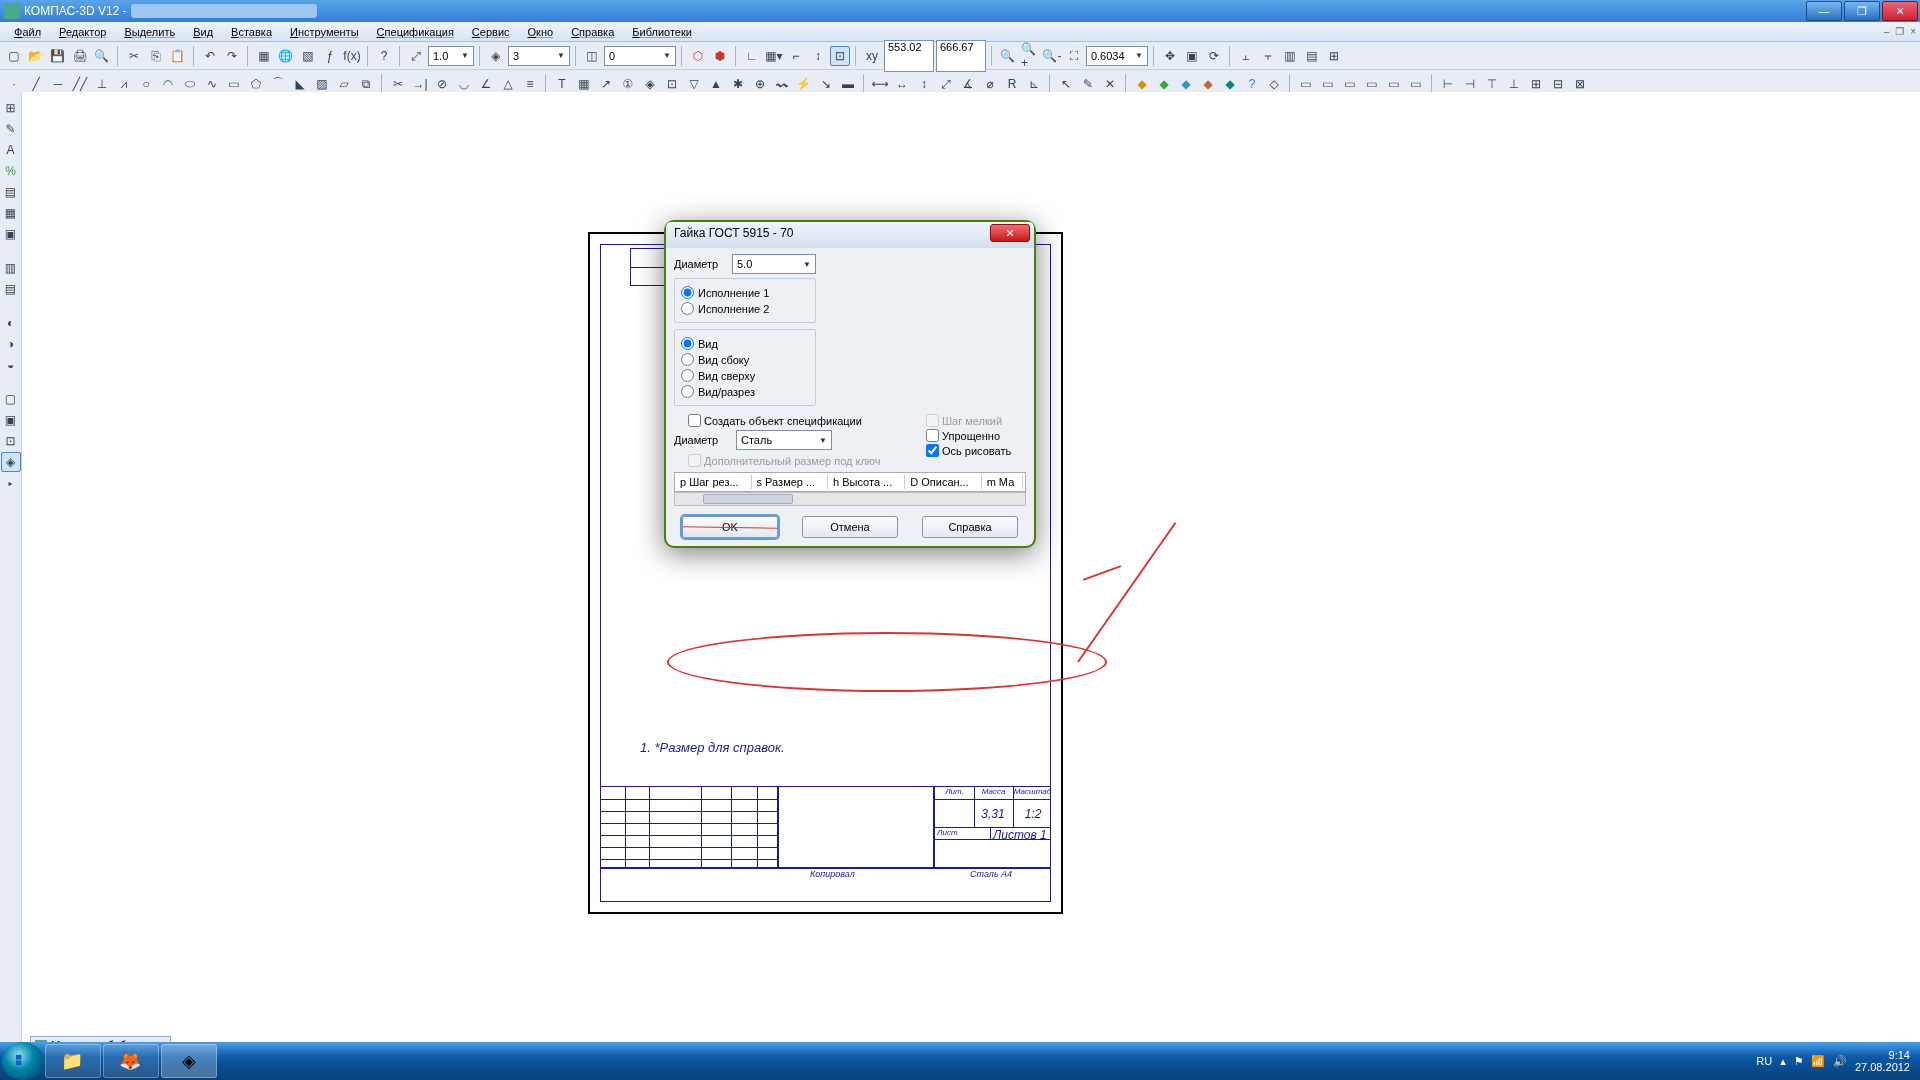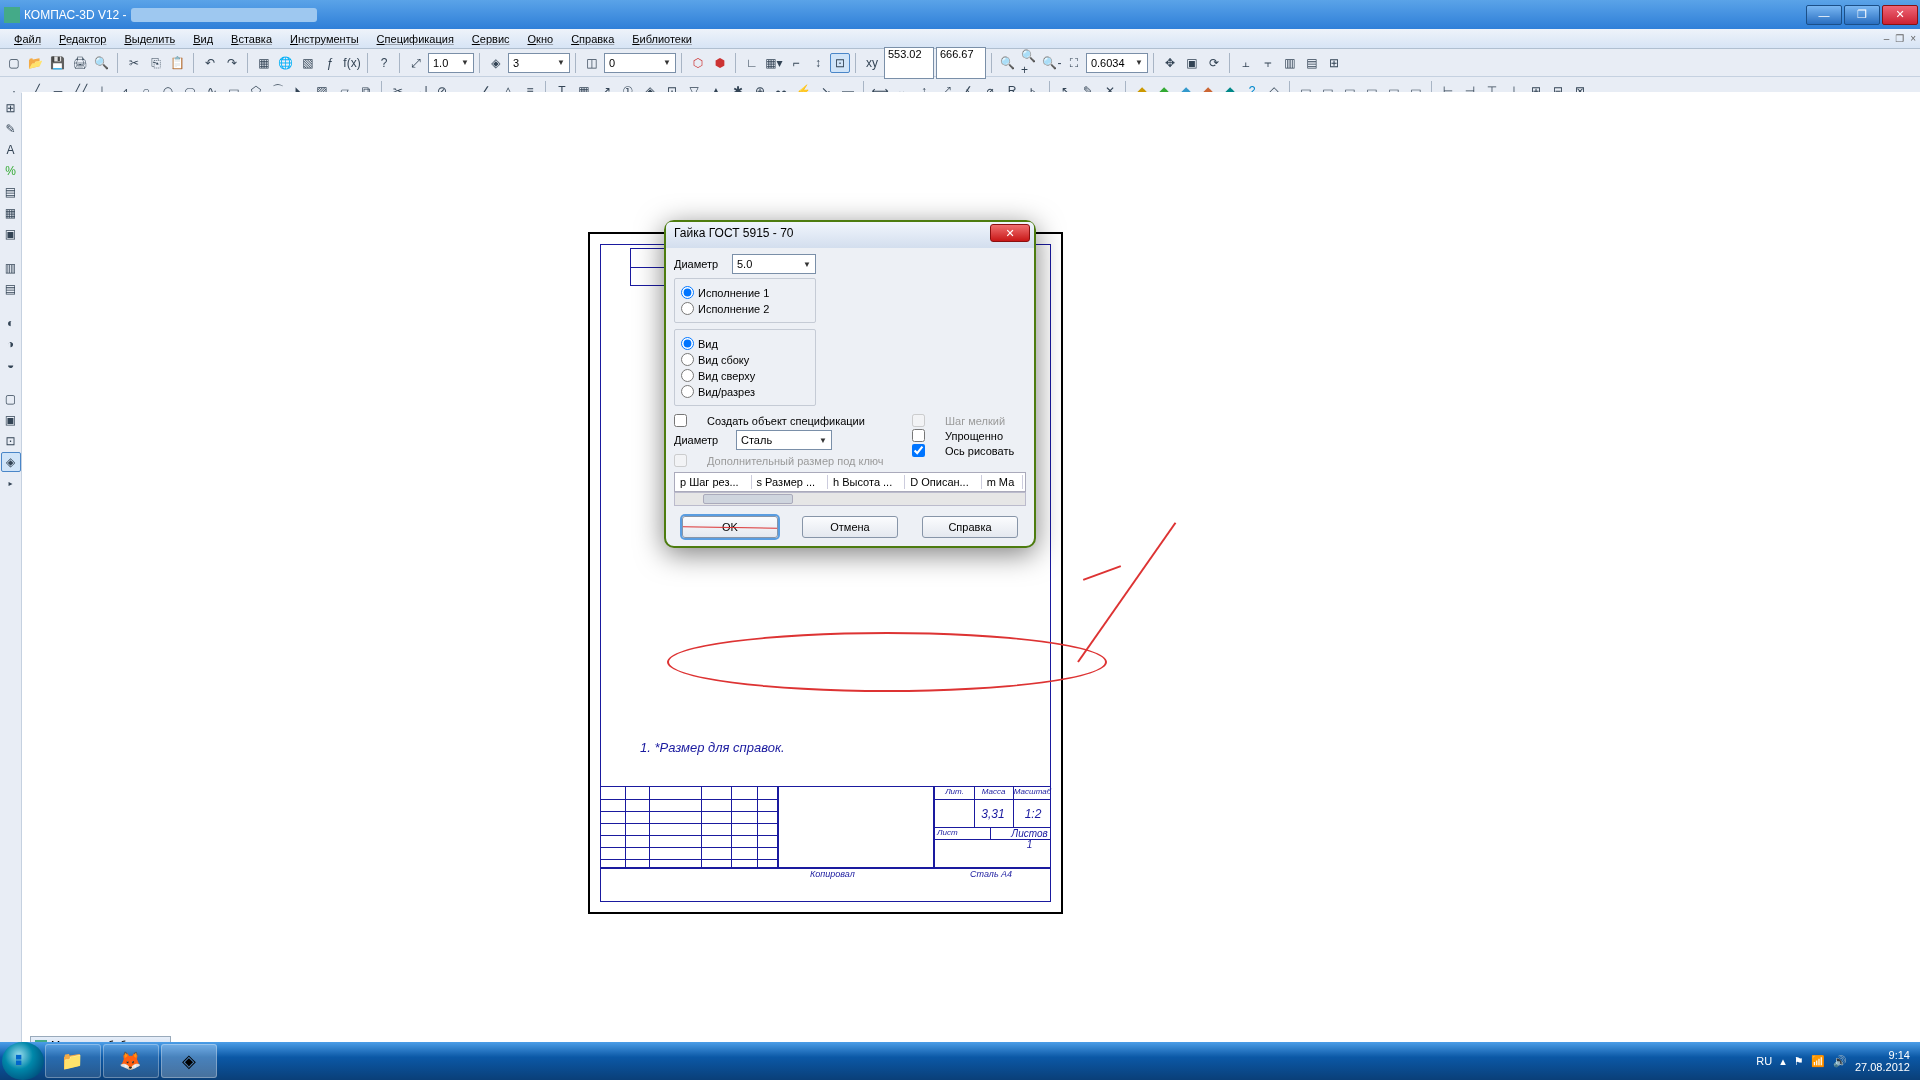--- a/index.html
+++ b/index.html
@@ -1,19 +1,19 @@
 <!DOCTYPE html>
 <html><head>
 <meta charset="utf-8">
 <style>
   * { box-sizing: border-box; margin: 0; padding: 0; }
   body { font-family: Tahoma, Arial, sans-serif; font-size: 11px; background: #fff; width: 1920px; height: 1080px; overflow: hidden; position: relative; }
   
   
-  .title-bar { height: 29px; background: linear-gradient(to bottom, #5aa3e8, #2f7fd8); display: flex; align-items: center; color: #fff; }
+  .title-bar { height: 22px; background: linear-gradient(to bottom, #5aa3e8, #2f7fd8); display: flex; align-items: center; color: #fff; }
   .title-bar .app-icon { width: 16px; height: 16px; background: #4a8; margin: 0 4px; display: inline-block; }
   .title-bar .title-text { font-size: 12px; flex: 1; }
   .title-bar .title-doc { background: #9ec8f0; color: #333; padding: 1px 180px 1px 6px; border-radius: 3px; margin-left: 4px; font-size: 11px; }
   .win-btns { display: flex; }
   .win-btn { width: 36px; height: 20px; display: flex; align-items: center; justify-content: center; background: linear-gradient(to bottom,#79b7f3,#2a6fc0); border: 1px solid #1b4f87; border-radius: 2px; margin-right: 2px; color: #fff; font-size: 11px; }
   .win-btn.close { background: linear-gradient(to bottom,#e67,#c23); border-color: #811; }
   
   
   .menu-bar { height: 20px; background: linear-gradient(to bottom,#eef3fa,#d7e4f5); border-bottom: 1px solid #b0bfd0; display: flex; align-items: center; padding-left: 6px; gap: 2px; }
   .menu-item { padding: 2px 8px; text-decoration: underline; text-decoration-color: rgba(0,0,0,0.3); cursor: default; }
@@ -75,21 +75,21 @@
   .preview-box { border: 1px solid #7a8fa8; background: #fff; width: 190px; height: 108px; display: flex; align-items: center; justify-content: center; }
   .nut-sketch { width: 40px; height: 76px; position: relative; }
   .nut-sketch::before { content:""; position:absolute; top:8px;left:0;right:0;bottom:8px; border:1px solid #1a1a9f; }
   .nut-sketch .nt { position:absolute; top:0; left:0; right:0; height:8px; border:1px solid #1a1a9f; border-bottom:none; clip-path: polygon(15% 0,85% 0,100% 100%,0 100%); }
   .nut-sketch .nb { position:absolute; bottom:0; left:0; right:0; height:8px; border:1px solid #1a1a9f; border-top:none; clip-path: polygon(0 0,100% 0,85% 100%,15% 100%); }
   .nut-sketch .cl { position:absolute; top:36px; left:-12px; right:-12px; border-top:1px dashed #1a1a9f; }
   .nut-sketch .vl1 { position:absolute; top:8px; bottom:8px; left:12px; border-left:1px solid #1a1a9f; }
   .nut-sketch .vl2 { position:absolute; top:8px; bottom:8px; right:12px; border-left:1px solid #1a1a9f; }
   .hatch-group { margin-top: 4px; }
   .hinput { width: 72px; height: 18px; border: 1px solid #7a8fa8; background: #f2f2f2; color: #888; text-align: right; padding: 0 3px; font-size: 11px; }
-  .chk { display: flex; align-items: center; gap: 20px; font-size: 11px; margin: 2px 0; }
+  .chk { display: flex; align-items: center; gap: 3px; font-size: 11px; margin: 2px 14px; }
   .chk input { margin: 0; }
   .param-table { width: 100%; border: 1px solid #aab; background: #fff; font-size: 11px; margin-top: 3px; }
   .param-table th { text-align: left; padding: 1px 3px; border-right: 1px solid #ccd; font-weight: normal; }
   .param-scroll { width: 100%; height: 14px; background: #e6e6e6; border: 1px solid #bbc; position: relative; }
   .param-scroll .thumb { position: absolute; left: 28px; width: 90px; top: 1px; bottom: 1px; background: #cfd5de; border: 1px solid #aab; border-radius: 2px; }
   .dlg-buttons { display: flex; justify-content: space-around; padding: 4px 4px 8px; }
   .dlg-btn { width: 96px; height: 22px; background: linear-gradient(to bottom,#fbfcfe,#e4e8ef); border: 1px solid #8795a8; border-radius: 3px; font-size: 11px; cursor: default; }
   .dlg-btn.primary { box-shadow: 0 0 0 2px #5a9de0; }
   .redline-ok { position: absolute; left: 0; top: 50%; width: 100%; border-top: 1.5px solid #d33; transform: rotate(1deg); }
 </style>
@@ -334,21 +334,21 @@
     <div style="position:absolute;left:0;right:0;top:52px;border-top:1px solid #1a1a9f"></div>
     <div style="position:absolute;top:0;bottom:40px;left:39px;border-left:1px solid #1a1a9f"></div>
     <div style="position:absolute;top:0;bottom:40px;left:78px;border-left:1px solid #1a1a9f"></div>
     <div style="position:absolute;top:40px;height:12px;left:55px;border-left:1px solid #1a1a9f"></div>
     <span style="position:absolute;left:0;width:39px;top:0;font-size:8px">Лит.</span>
     <span style="position:absolute;left:39px;width:39px;top:0;font-size:8px">Масса</span>
     <span style="position:absolute;left:78px;width:39px;top:0;font-size:8px">Масштаб</span>
     <span style="position:absolute;left:38px;width:40px;top:20px;font-size:12px">3,31</span>
     <span style="position:absolute;left:78px;width:40px;top:20px;font-size:12px">1:2</span>
     <span style="position:absolute;left:2px;top:41px;font-size:8px">Лист</span>
-    <span style="position:absolute;left:74px;top:41px;font-size:10px">Листов    1</span>
+    <span style="position:absolute;left:58px;top:41px;font-size:12px">Листов    1</span>
   </div>
   <div class="tb-cell" style="left:578px; top:776px; width:451px; height:14px; border-left:none;border-right:none;border-bottom:none">
     <span style="position:absolute; left:210px;">Копировал</span>
     <span style="position:absolute; left:370px;">Сталь    А4</span>
   </div>
 
   <div class="red-circle"></div>
   <div class="red-arrow1"></div>
   <div class="red-arrow2"></div>
 </div>

